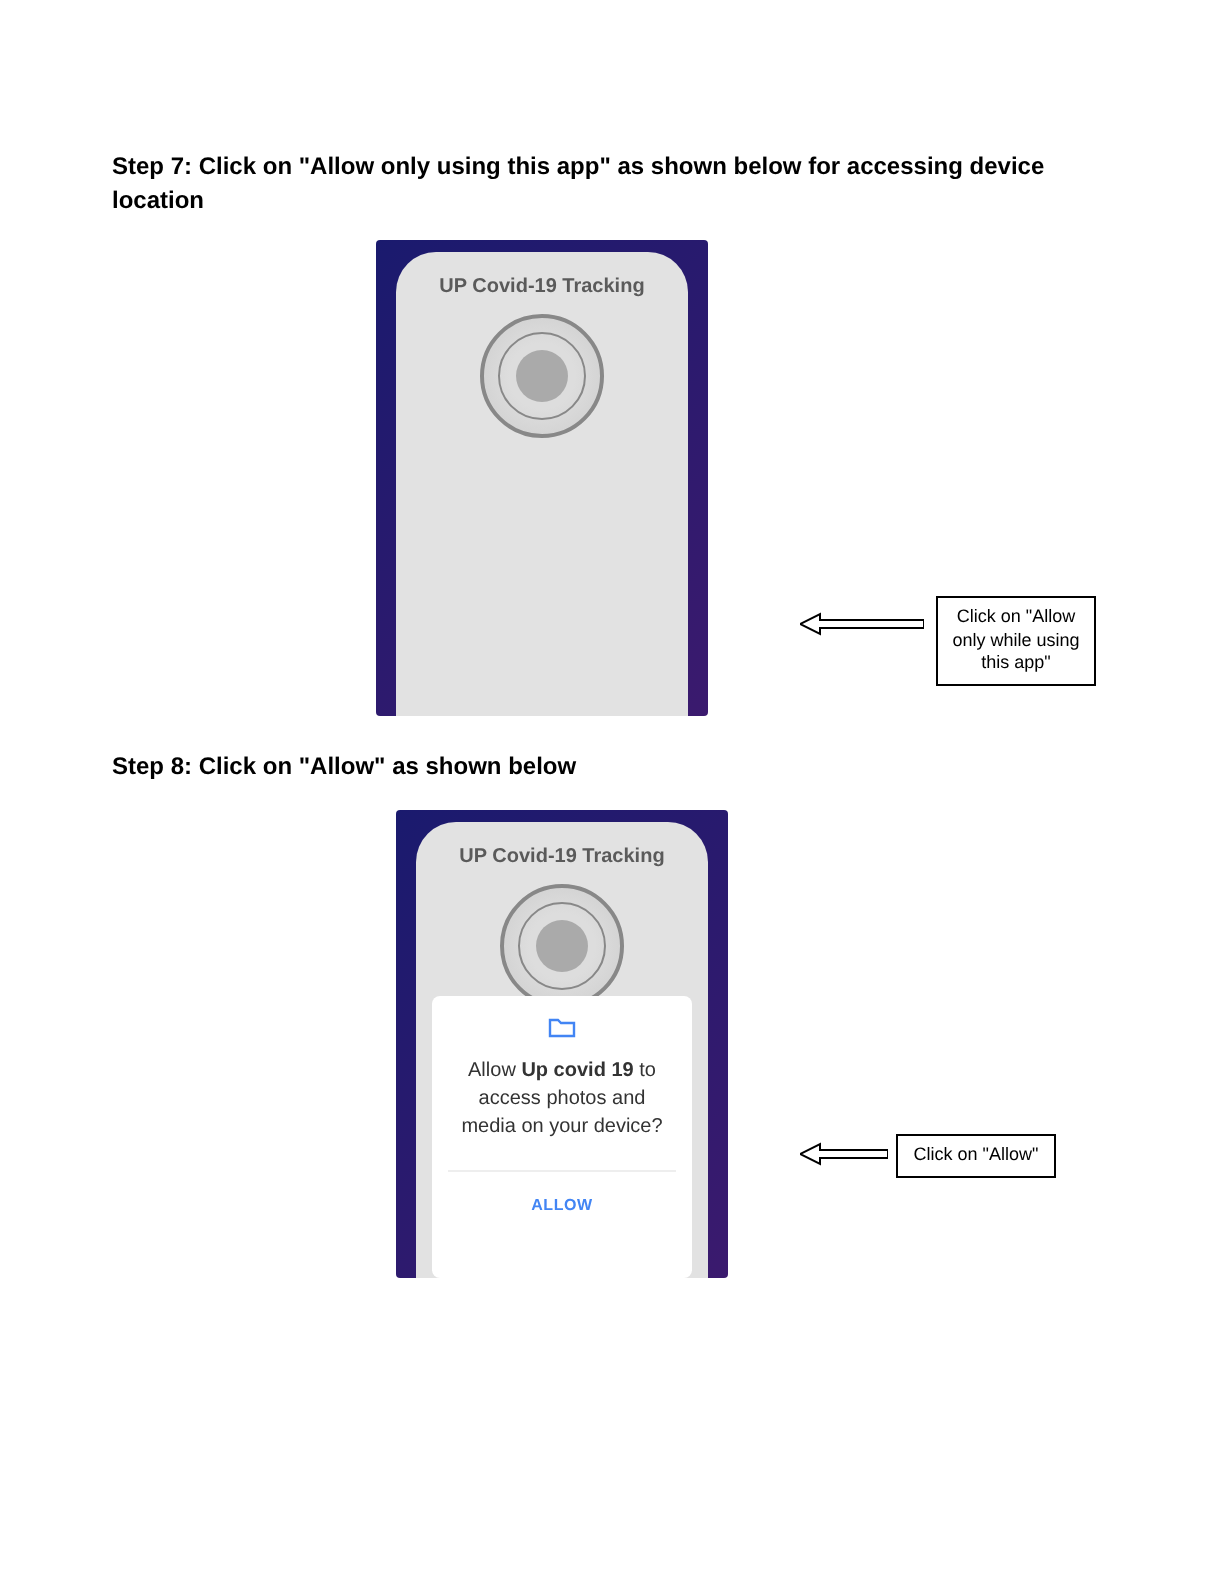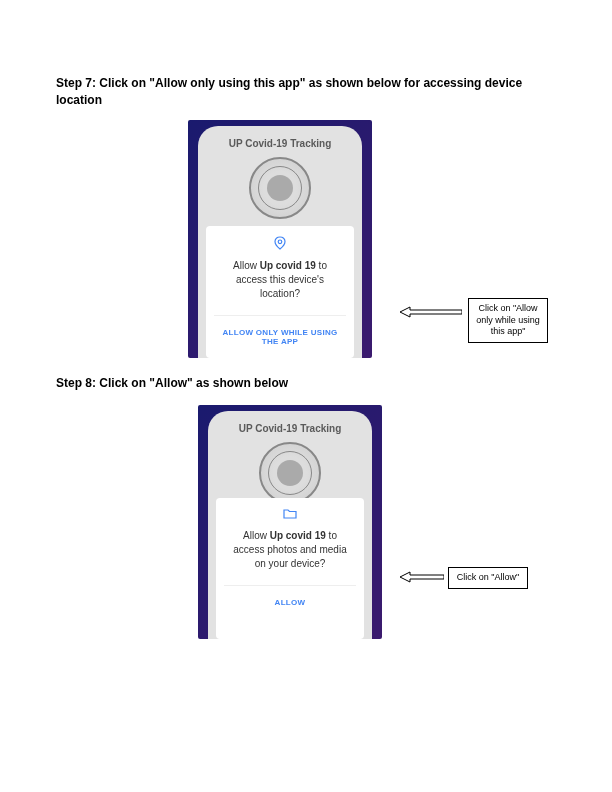--- a/index.html
+++ b/index.html
@@ -15,21 +15,21 @@
       font-size: 12px;
       font-weight: bold;
       color: #000;
       line-height: 1.4;
     }
     .step7-heading { left: 56px; top: 75px; width: 500px; }
     .step8-heading { left: 56px; top: 375px; width: 500px; }
     
     .phone-frame {
       position: absolute;
-      width: 184px;
+      width: 166px;
       background: linear-gradient(135deg, #1a1a6e 0%, #3b1a6e 100%);
       border-radius: 2px;
       overflow: hidden;
     }
     .phone1 { left: 188px; top: 120px; height: 238px; }
     .phone2 { left: 198px; top: 405px; height: 234px; }
     
     .phone-screen {
       position: absolute;
       left: 10px;
@@ -144,32 +144,20 @@
 <div class="step-heading step7-heading">Step 7: Click on "Allow only using this app" as shown below for accessing device location</div>
 
 <div class="phone-frame phone1">
   <div class="phone-screen">
     <div class="app-header">UP Covid-19 Tracking</div>
     <div class="emblem">
       <div class="emblem-inner">
           <div class="emblem-center"></div>
         </div>
     </div>
-    <div class="permission-dialog dialog1">
-      <div class="dialog-icon">
-        <svg width="12" height="14" viewBox="0 0 12 14">
-            <path fill="none" stroke="#4285f4" stroke-width="1.2" d="M6 1 C3 1 1 3 1 5.5 C1 9 6 13 6 13 C6 13 11 9 11 5.5 C11 3 9 1 6 1 Z M6 4 A1.8 1.8 0 1 0 6 7.6 A1.8 1.8 0 1 0 6 4 Z"></path>
-          </svg>
-      </div>
-      <div class="dialog-text">
-        <span>Allow </span><b>Up covid 19</b><span> to access this device's location?</span>
-      </div>
-      <div class="dialog-button first">ALLOW ONLY WHILE USING THE APP</div>
-      <div class="dialog-button">DENY</div>
-    </div>
   </div>
 </div>
 
 <div class="arrow arrow1">
   <svg width="62" height="12" viewBox="0 0 62 12">
     <polygon points="0,6 10,1 10,4 62,4 62,8 10,8 10,11" fill="white" stroke="#000" stroke-width="1"></polygon>
   </svg>
 </div>
 <div class="callout-box callout1">Click on "Allow only while using this app"</div>
 

